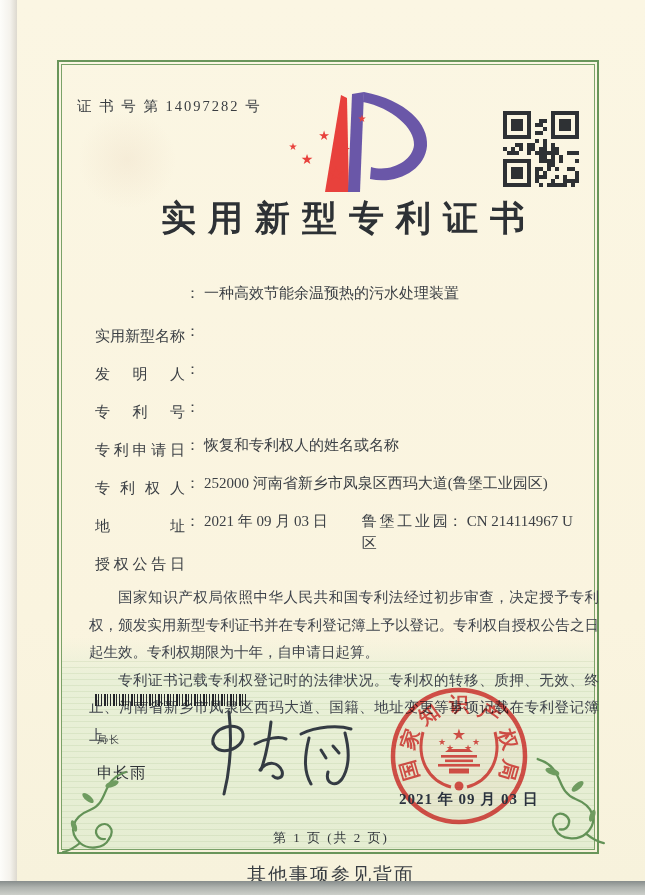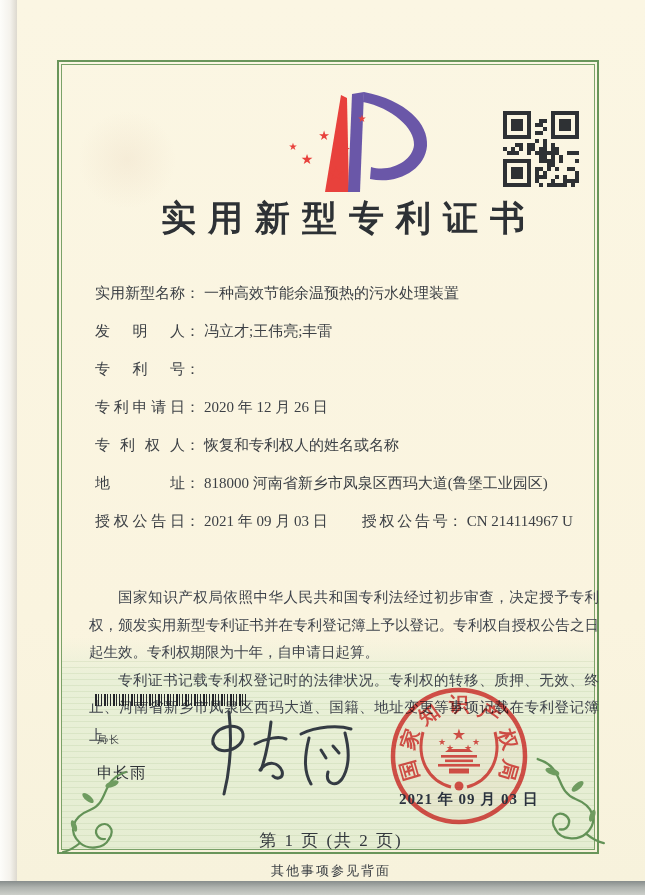--- a/index.html
+++ b/index.html
@@ -31,21 +31,21 @@
   .cert-number{position:absolute;left:60px;top:97px;font-size:14.5px;color:#3a3e42;letter-spacing:2px;}
 
   .logo{position:absolute;left:263px;top:90px;width:158px;height:110px;}
   .qr{position:absolute;left:486px;top:111px;width:76px;height:76px;background:transparent;}
 
   .title{position:absolute;left:12px;width:100%;top:195px;text-align:center;
     font-size:35px;font-weight:600;color:#2d3135;letter-spacing:12px;text-indent:12px;}
 
   .fields{position:absolute;left:78px;top:282px;width:486px;font-size:15px;color:#3c4045;}
   .row{display:flex;height:38px;align-items:flex-start;line-height:22px;}
-  .lbl{display:inline-block;width:90px;flex:none;text-align:justify;text-align-last:justify;}
+  .lbl{display:inline-block;width:90px;flex:none;text-align:justify;text-align-last:justify;margin-top:43px;}
   .colon{flex:none;}
   .val{margin-left:4px;white-space:nowrap;}
   .grant2{margin-left:34px;display:inline-flex;}
   .lbl2{display:inline-block;width:86px;text-align:justify;text-align-last:justify;}
 
   .paras{position:absolute;left:72px;right:46px;top:536px;
     font-size:14.5px;line-height:27.5px;color:#3e434b;text-align:justify;margin-top:48px;}
   .paras p{margin:0;text-indent:2em;}
 
   .barcode{position:absolute;left:78px;top:694px;width:153px;height:12px;
@@ -56,40 +56,41 @@
   .director-title{position:absolute;left:80px;top:733px;font-size:10px;color:#2f3338;letter-spacing:2px;}
   .director-name{position:absolute;left:80px;top:763px;font-size:15.5px;color:#2f3338;letter-spacing:1px;}
   .signature{position:absolute;left:168px;top:700px;width:180px;height:104px;}
 
   .seal{position:absolute;left:368px;top:682px;width:148px;height:148px;
     mix-blend-mode:multiply;opacity:.92;}
   .seal-date{position:absolute;left:382px;top:790px;font-size:15px;color:#2a323e;
     letter-spacing:1px;font-weight:600;}
 
   .footer-page{position:absolute;left:0;width:100%;top:829px;text-align:center;
-    font-size:17px;color:#33383d;letter-spacing:2px;}
+    font-size:13px;color:#33383d;letter-spacing:2px;}
   .back-note{position:absolute;left:0;width:100%;top:862px;text-align:center;
-    font-size:13px;color:#383d42;letter-spacing:2px;}
+    font-size:19px;color:#383d42;letter-spacing:2px;}
 
   .flourish-left{position:absolute;left:43px;top:768px;width:80px;height:86px;}
   .flourish-right{position:absolute;left:506px;top:746px;width:84px;height:108px;transform:scaleX(-1);}
 </style>
 </head>
 <body>
 
 <div class="scan-edge-left"></div>
 
 <div class="paper">
 
   <div class="frame">
     <div class="green-zone">
       <div class="green-lines"></div>
     </div>
   </div>
 
+  <div class="cert-number">证 书 号 第 14097282 号</div>
 
   <svg class="logo" viewBox="0 0 158 110">
     <polygon points="61,5 67,8 69,102 45,102" fill="#e8413c"></polygon>
     <polygon points="72,4 84,2 80,102 68,102" fill="#6a57a8"></polygon>
     <path d="M84,2 C126,10 149,34 147,56 C145,80 117,95 90,89 L91,77 C111,83 133,70 134,55 C135,38 112,18 83,12 Z" fill="#6a57a8"></path>
     <text x="82" y="32" font-size="10" fill="#e8413c" text-anchor="middle">★</text>
     <text x="44" y="50" font-size="13" fill="#e8413c" text-anchor="middle">★</text>
     <text x="63" y="66" font-size="18" fill="#e8413c" text-anchor="middle">★</text>
     <text x="13" y="60" font-size="10" fill="#e8413c" text-anchor="middle">★</text>
     <text x="27" y="74" font-size="14" fill="#e8413c" text-anchor="middle">★</text>
@@ -195,47 +196,45 @@
 
   <div class="fields">
     <div class="row">
       <span class="lbl">实用新型名称</span>
         <span class="colon">：</span>
       <span class="val">一种高效节能余温预热的污水处理装置</span>
     </div>
     <div class="row">
       <span class="lbl">发明人</span>
         <span class="colon">：</span>
-      <span class="val">冯立才;王伟亮;丰雷</span>
     </div>
     <div class="row">
       <span class="lbl">专利号</span>
         <span class="colon">：</span>
     </div>
     <div class="row">
       <span class="lbl">专利申请日</span>
         <span class="colon">：</span>
-      <span class="val">2020 年 12 月 26 日</span>
     </div>
     <div class="row">
       <span class="lbl">专利权人</span>
         <span class="colon">：</span>
       <span class="val">恢复和专利权人的姓名或名称</span>
     </div>
     <div class="row">
       <span class="lbl">地址</span>
         <span class="colon">：</span>
-      <span class="val">818000 河南省新乡市凤泉区西玛大道(鲁堡工业园区)</span>
+      <span class="val">252000 河南省新乡市凤泉区西玛大道(鲁堡工业园区)</span>
     </div>
     <div class="row">
       <span class="lbl">授权公告日</span>
         <span class="colon">：</span>
       <span class="val">2021 年 09 月 03 日</span>
       <span class="grant2">
-        <span class="lbl2">授权公告号</span>
+        <span class="lbl2">鲁堡工业园区</span>
           <span class="colon">：</span>
         <span class="val">CN 214114967 U</span>
       </span>
     </div>
   </div>
 
   <div class="paras">
     <p>国家知识产权局依照中华人民共和国专利法经过初步审查，决定授予专利权，颁发实用新型专利证书并在专利登记簿上予以登记。专利权自授权公告之日起生效。专利权期限为十年，自申请日起算。</p>
     <p>专利证书记载专利权登记时的法律状况。专利权的转移、质押、无效、终止、河南省新乡市凤泉区西玛大道、国籍、地址变更等事项记载在专利登记簿上。</p>
   </div>

